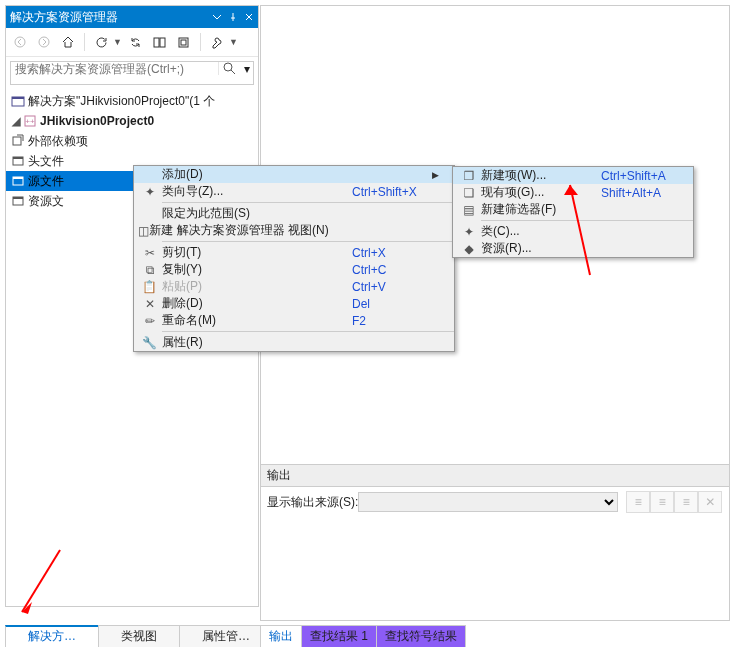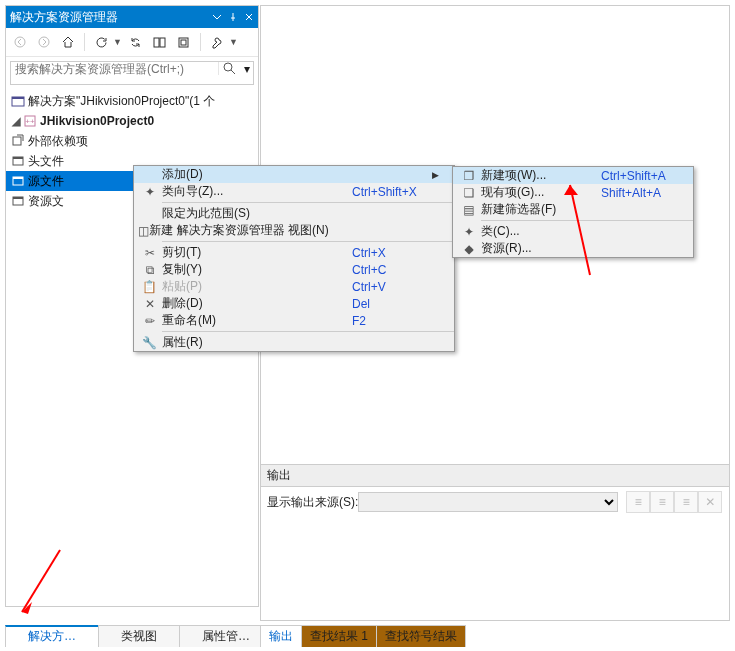--- a/index.html
+++ b/index.html
@@ -27,21 +27,21 @@
 .bottom-tabs{position:absolute;left:5px;bottom:4px;height:22px;display:flex}
 .bottom-tabs .tab{border:1px solid #ccc;border-bottom:none;padding:2px 22px;font-size:12px;background:#f6f6f6;margin-right:-1px}
 .bottom-tabs .tab.active{background:#fff;color:#0066cc;border-top:2px solid #007acc;padding-top:1px}
 .right-area{position:absolute;left:260px;top:5px;right:5px;bottom:30px;border:1px solid #ccc;background:#fff}
 .output{position:absolute;left:0;right:0;bottom:0;height:155px;border-top:1px solid #ccc;background:#fff}
 .output-title{background:#eee;border-bottom:1px solid #ccc;padding:2px 6px;font-size:12px}
 .output-row{display:flex;align-items:center;padding:4px 6px;}
 .output-row select{flex:1;max-width:260px;height:20px;border:1px solid #ccc;font-size:12px}
 .output-row .obn{width:22px;height:20px;border:1px solid #ddd;background:#f8f8f8;color:#bbb;display:flex;align-items:center;justify-content:center}
 .output-tabs{position:absolute;left:260px;bottom:4px;height:22px;display:flex}
-.output-tabs .tab{border:1px solid #ccc;border-bottom:none;padding:2px 8px;font-size:12px;background:#a16207;margin-right:-1px}
+.output-tabs .tab{border:1px solid #ccc;border-bottom:none;padding:2px 8px;font-size:12px;background:#8b5cf6;margin-right:-1px}
 .output-tabs .tab.active{background:#fff;color:#0066cc}
 
 .menu{position:absolute;background:#f0f0f0;border:1px solid #999;box-shadow:2px 2px 4px rgba(0,0,0,0.3);font-size:12px}
 .menu .mi{display:flex;align-items:center;height:17px;padding:0 12px 0 4px}
 .menu .mi .mico{width:24px;display:flex;align-items:center;justify-content:center;color:#555}
 .menu .mi .mlbl{flex:1;padding-right:30px;white-space:nowrap}
 .menu .mi .msc{color:#1d4ed8;text-align:left;min-width:80px}
 .menu .mi .marw{width:10px;font-size:9px;color:#333}
 .menu .mi.hov{background:#cde6f7}
 .menu .mi.dis{color:#aaa}

